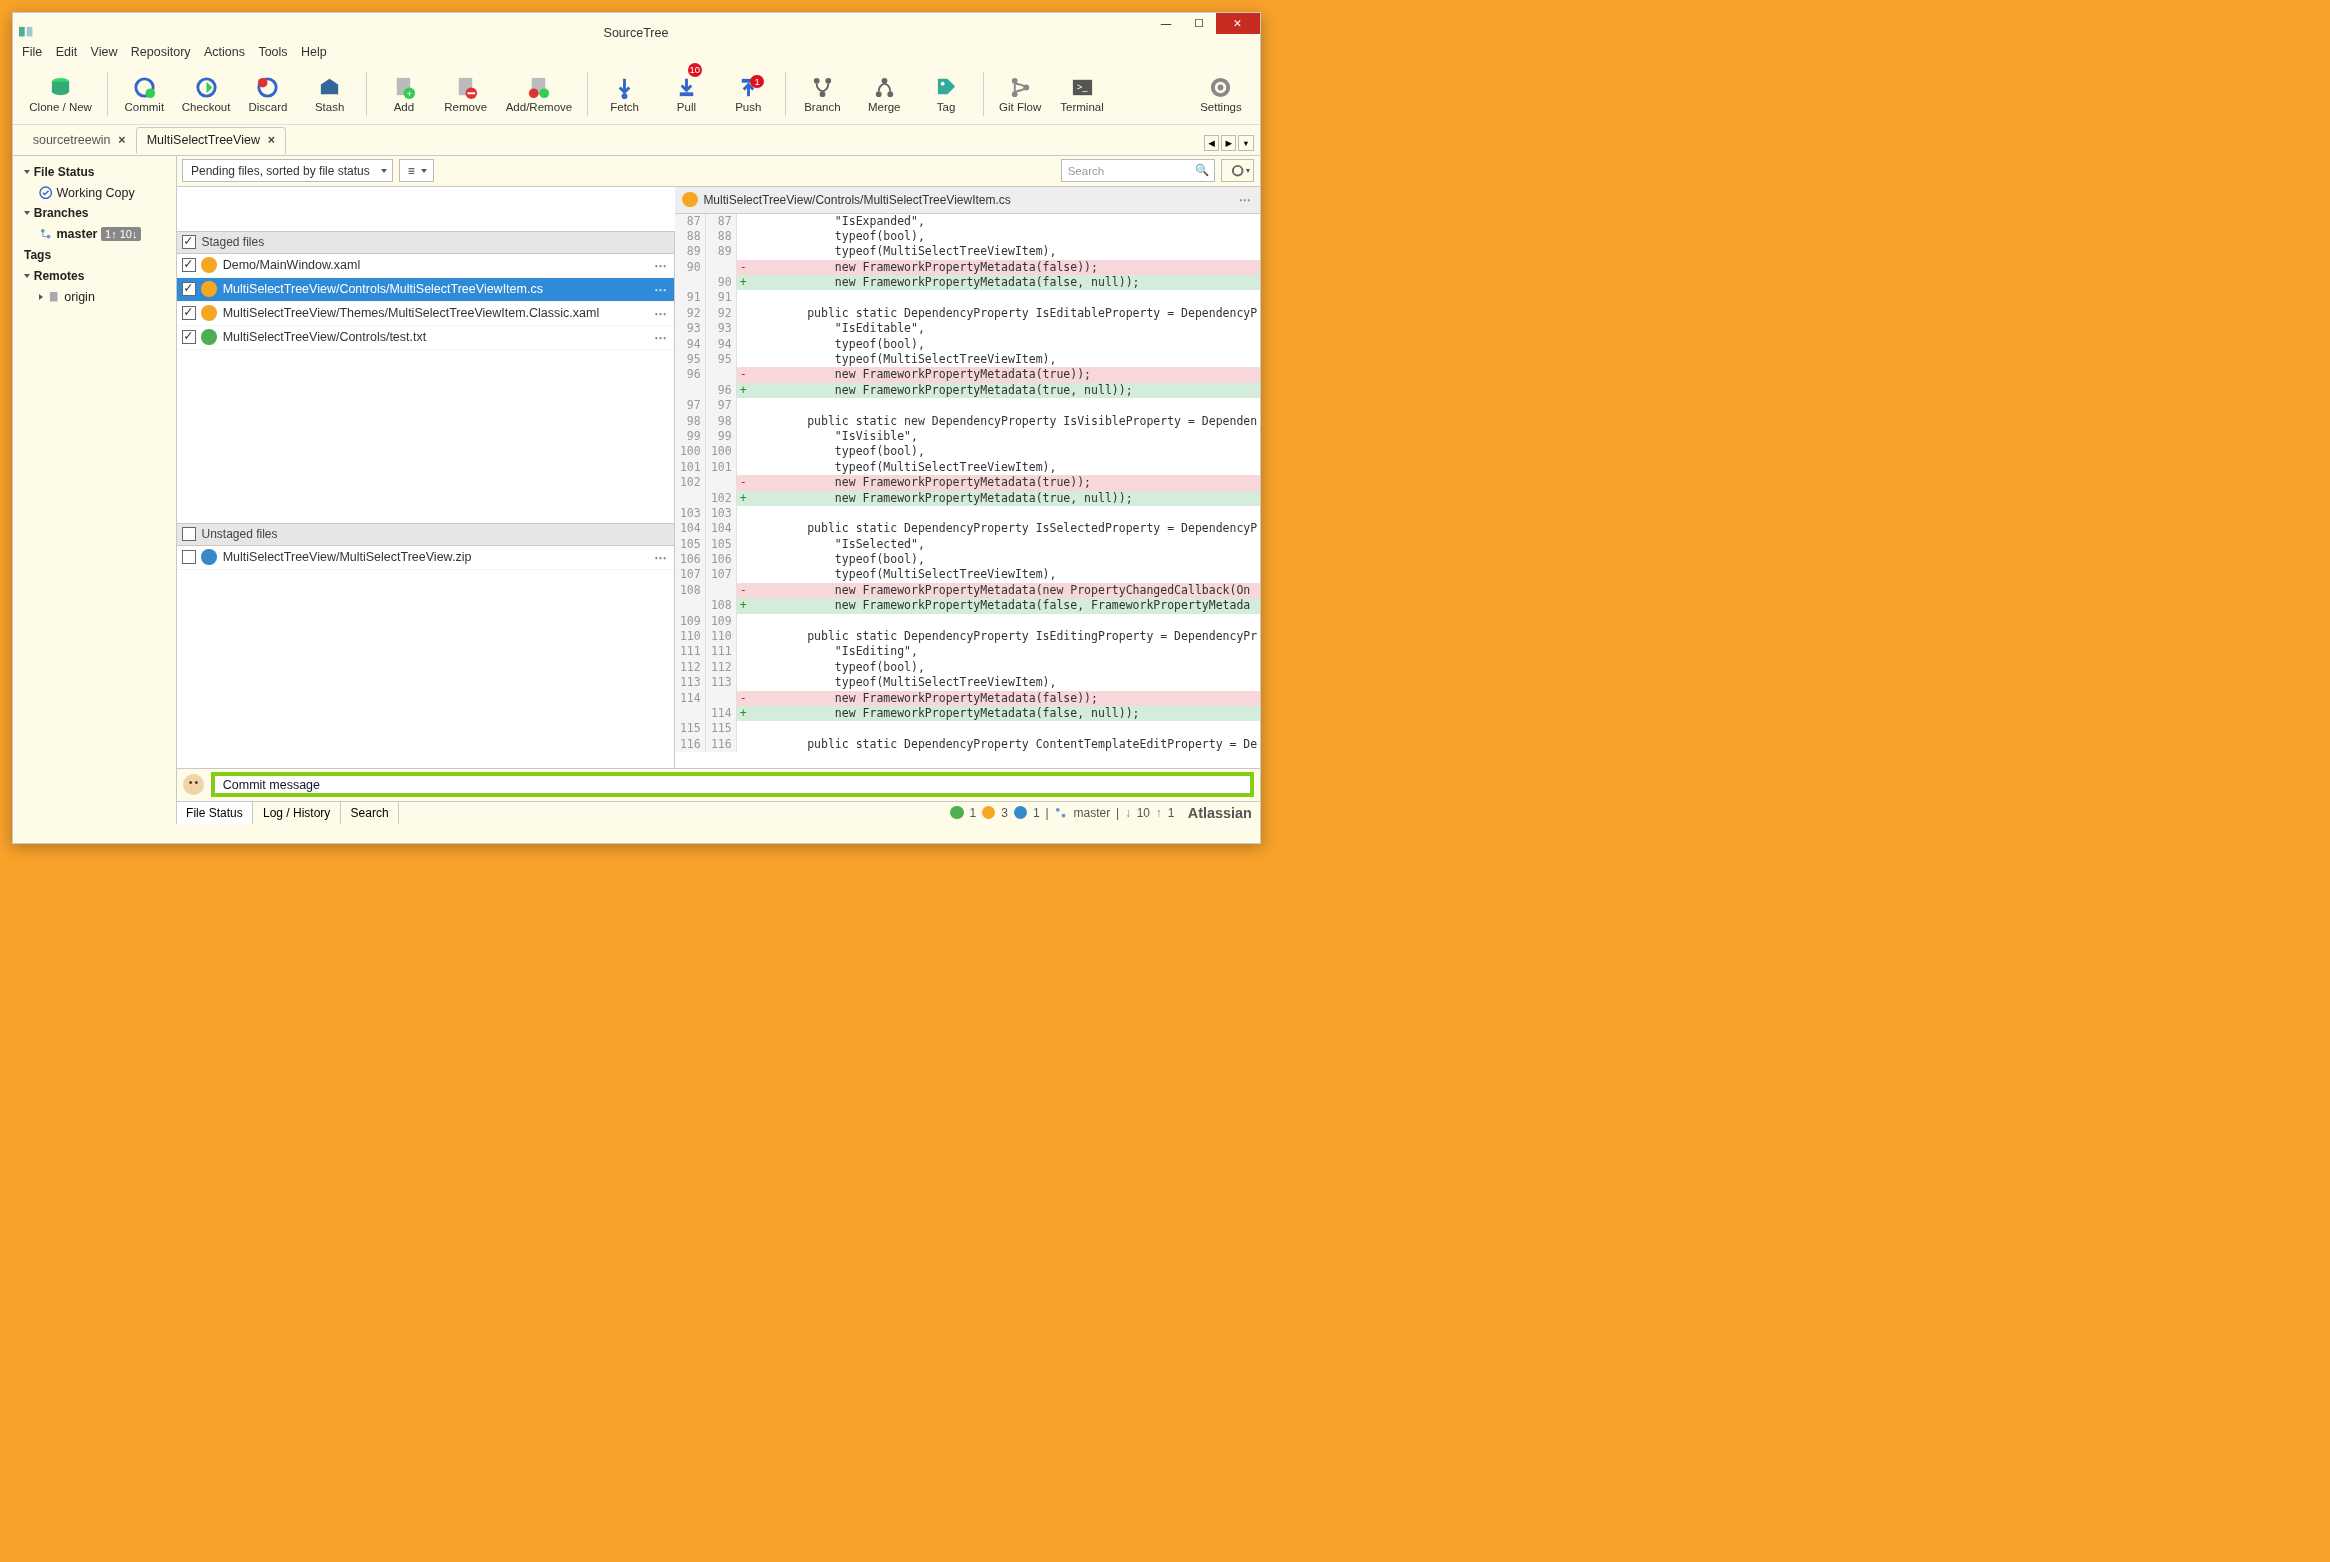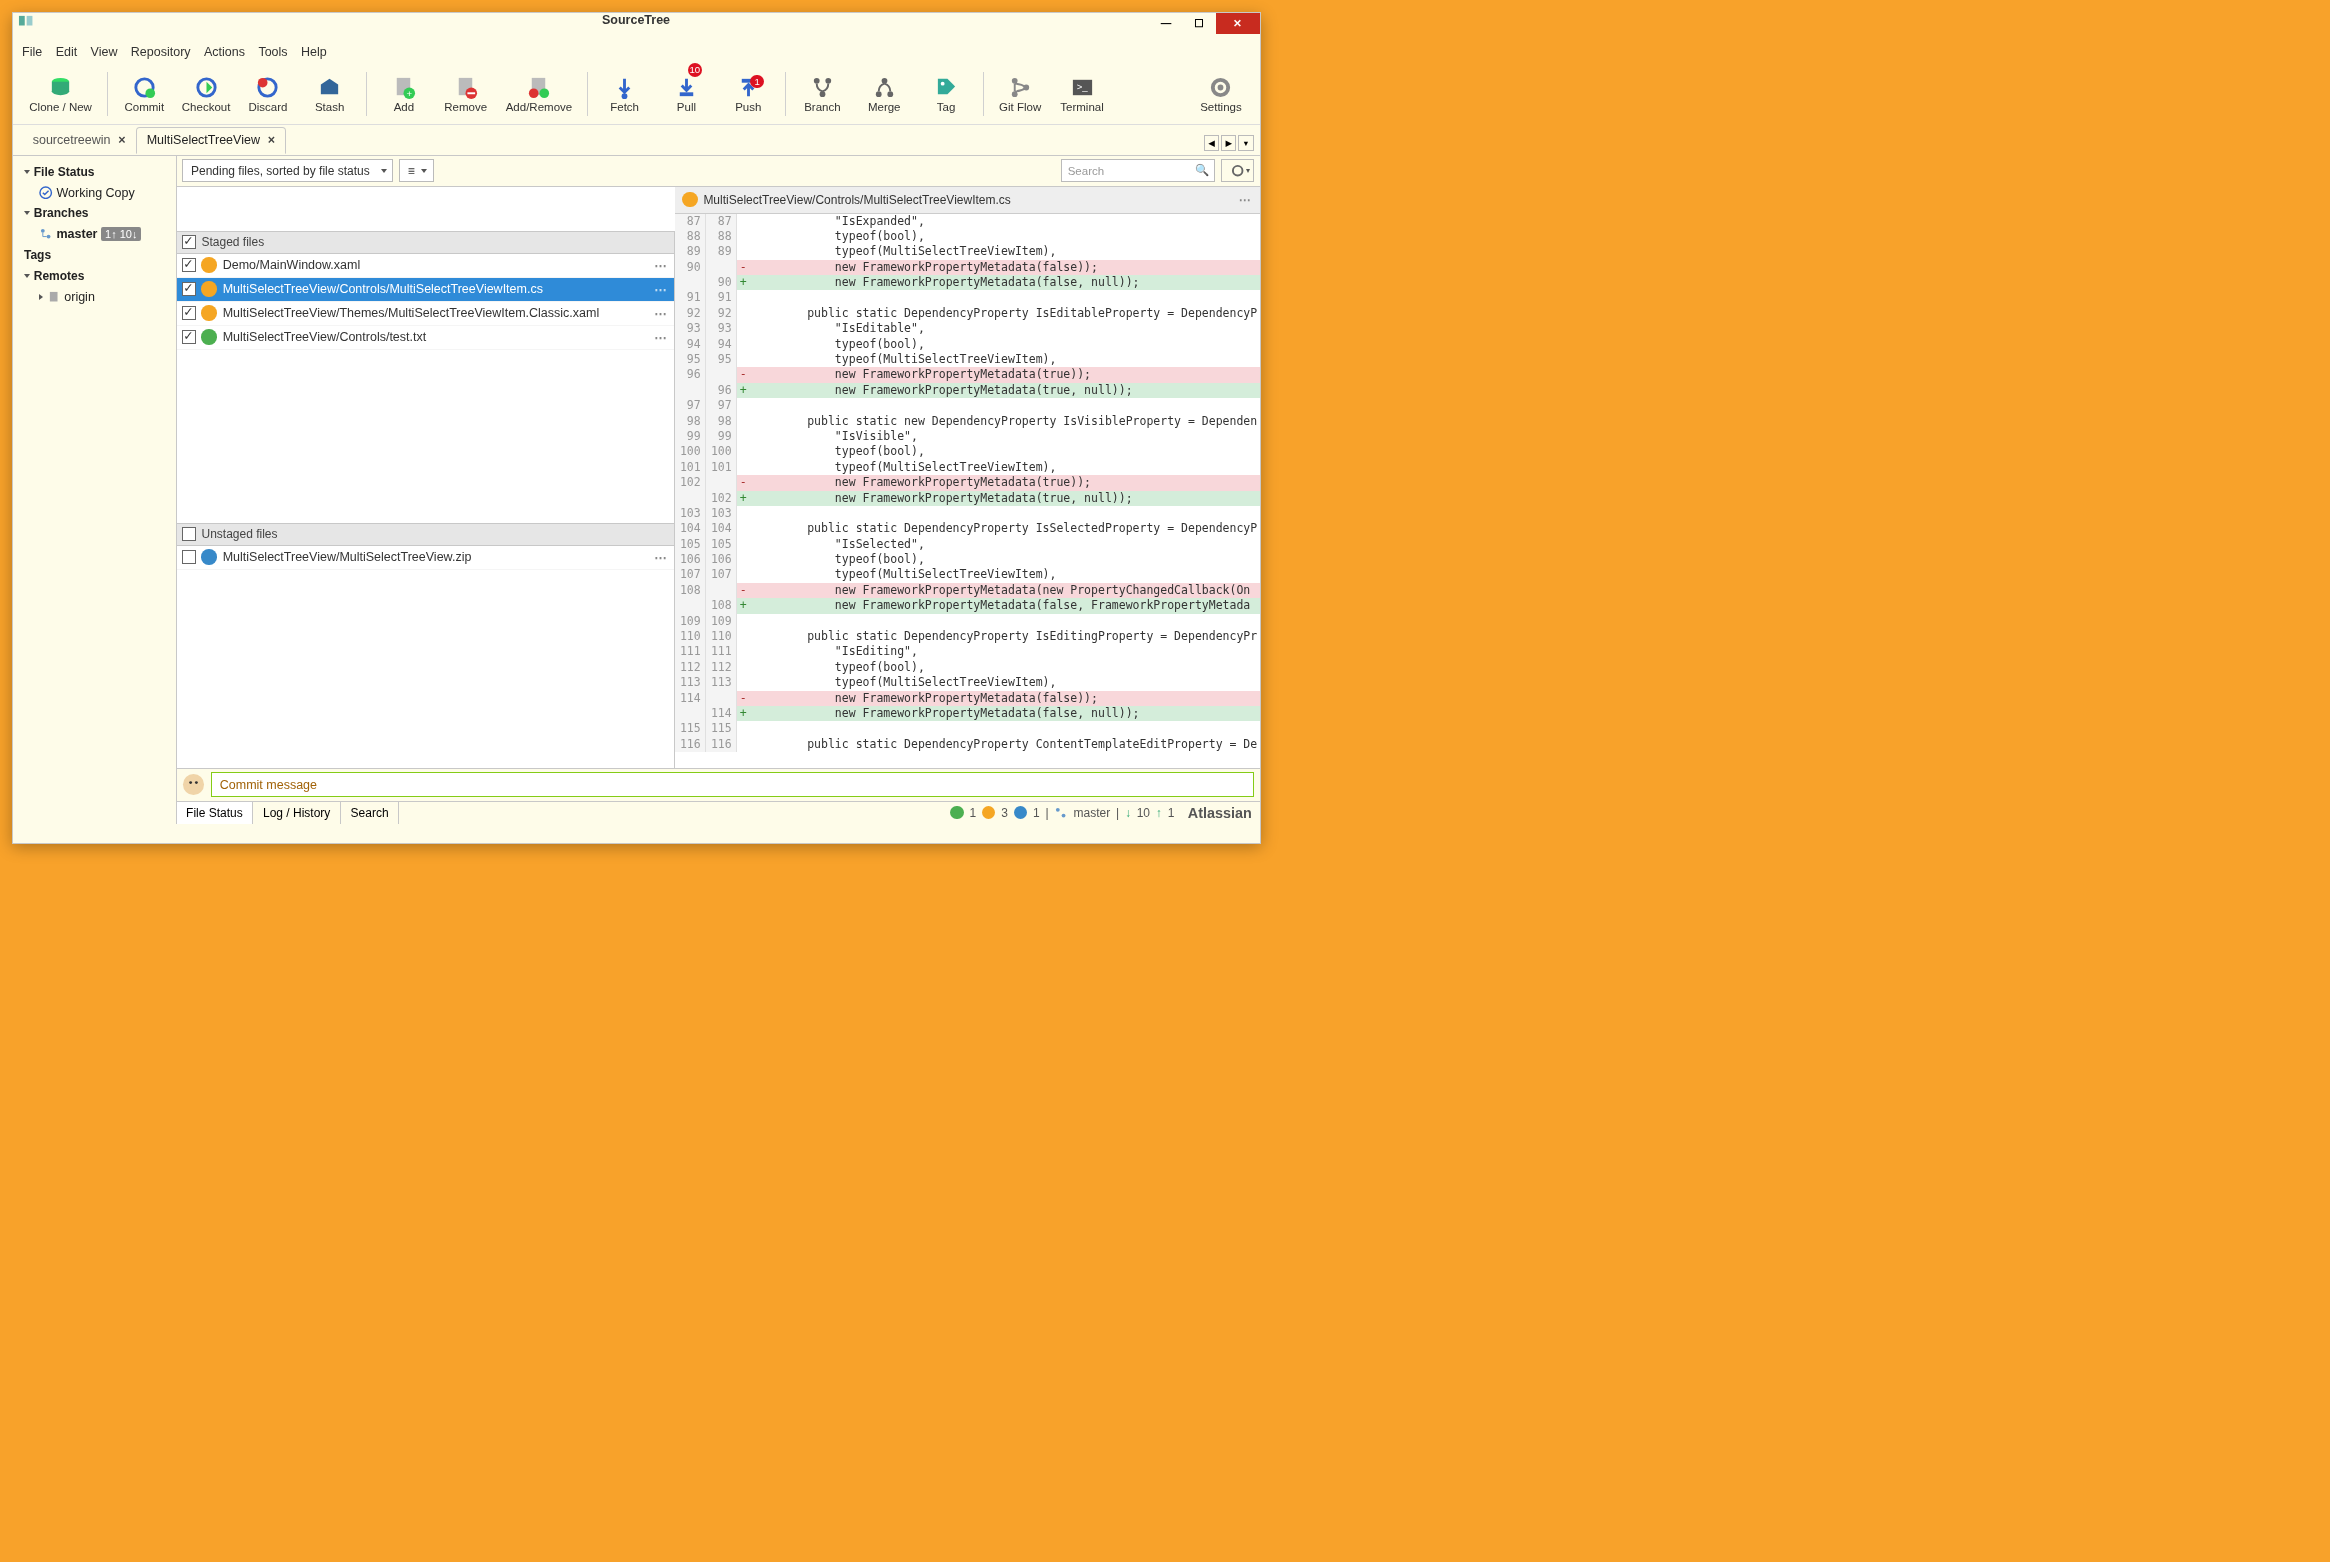--- a/index.html
+++ b/index.html
@@ -1,18 +1,18 @@
 <!DOCTYPE html>
 <html><head>
 <meta charset="utf-8">
 <style>
 * { box-sizing: border-box; margin: 0; padding: 0; }
 body { font-family: "Segoe UI", Arial, sans-serif; font-size: 12.5px; background: #f8a22a; width: 1272px; height: 855px; overflow: hidden; }
 .window { position: absolute; left: 11.5px; top: 11.5px; width: 1249px; height: 832px; background: #fefce9; border: 1px solid #c8c8c8; box-shadow: 0 3.8px 15.4px rgba(0,0,0,0.3); }
-.titlebar { height: 27px; display: flex; align-items: flex-start; position: relative; font-weight: bold; }
+.titlebar { height: 27px; display: flex; align-items: flex-end; position: relative; }
 .titlebar-icon { width: 15.4px; height: 15.4px; margin-left: 5.8px; }
 .titlebar-title { position: absolute; left: 50%; transform: translateX(-50%); color: #333; font-size: 12.5px; }
 .winbtns { position: absolute; right: 0; top: 0; display: flex; }
 .winbtn { width: 33px; height: 21px; display: flex; align-items: center; justify-content: center; font-size: 10.6px; }
 .winbtn.close { background: #c82b1f; color: #fff; width: 44px; }
 .menubar { height: 25px; padding: 0 9.6px; display: flex; align-items: center; gap: 13.4px; color: #333; }
 .menuitem { cursor: default; }
 .toolbar { height: 60px; display: flex; align-items: center; padding: 0 9.6px; gap: 3.8px; border-bottom: 1px solid #ddd; }
 .tool { display: flex; flex-direction: column; align-items: center; justify-content: center; width: 58px; height: 58px; position: relative; }
 .tool .lbl { font-size: 11.5px; color: #333; margin-top: 1.9px; }
@@ -63,21 +63,21 @@
 .code { flex: 1; overflow: auto; font-family: Consolas, monospace; font-size: 11.5px; color: #333; }
 .cline { display: flex; height: 15.4px; line-height: 15.4px; }
 .ln { width: 31px; text-align: right; color: #999; padding-right: 3.8px; background: #f4f4f4; border-right: 1px solid #e0e0e0; flex-shrink:0; }
 .marker { width: 13.4px; text-align: center; flex-shrink:0; }
 .ctext { white-space: pre; flex: 1; padding-left: 1.9px; }
 .cline.del { background: #f8d7da; }
 .cline.add { background: #d4edda; }
 .cline.del .marker { color: #a33; }
 .cline.add .marker { color: #383; }
 .commitbar { height: 33px; background: #fefce9; border-top: 1px solid #c8c8c8; display: flex; align-items: center; padding: 3.8px 5.8px; gap: 5.8px; }
-.commitinput { flex: 1; height: 25px; border: 1px solid #84cc16; background: #fff; padding: 0 7.7px; color: #a16207; display:flex; align-items:center; font-size:12.5px; }
+.commitinput { flex: 1; height: 25px; border: 4px solid #84cc16; background: #fff; padding: 0 7.7px; color: #0f172a; display:flex; align-items:center; font-size:12.5px; }
 .bottomtabs { height: 23px; border-top: 1px solid #c8c8c8; display: flex; align-items: stretch; background: #fefce9; font-size: 12px; }
 .btab { padding: 0 9.6px; display: flex; align-items: center; border-right: 1px solid #c8c8c8; }
 .btab.active { background: #fff; }
 .status-right { margin-left: auto; display: flex; align-items: center; gap: 5.8px; padding-right: 7.7px; color: #555; }
 .sicon { width: 13.4px; height: 13.4px; border-radius: 50%; display: inline-block; }
 .sicon.g { background: #4caf50; } .sicon.o { background: #f5a623; } .sicon.b { background: #3789c9; }
 .atlassian { font-weight: bold; color: #555; font-size: 14.4px; margin-left: 7.7px; }
 svg { display: block; }
 </style>
 </head>

